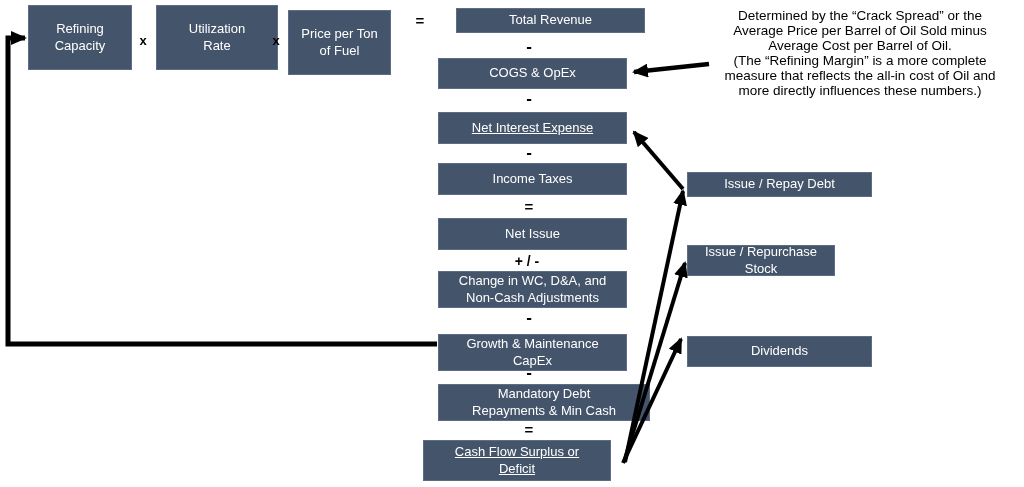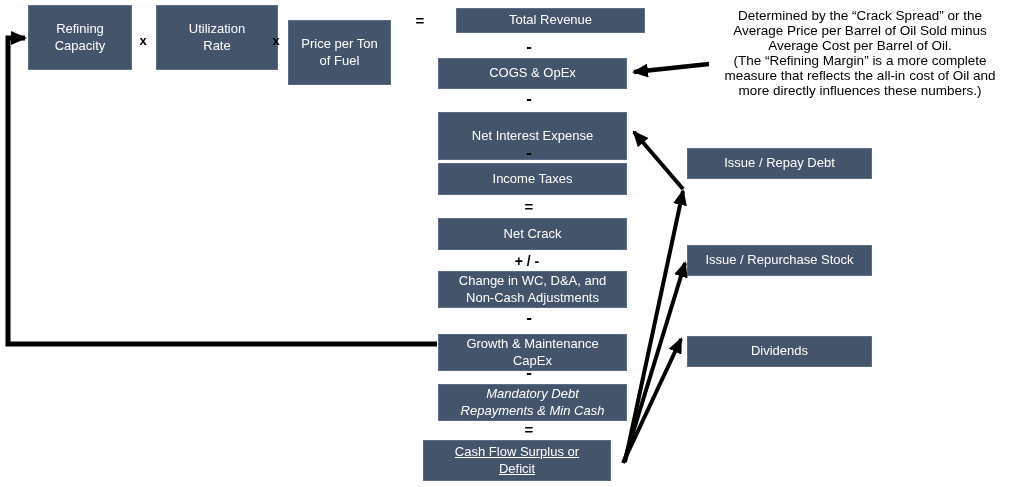--- a/index.html
+++ b/index.html
@@ -63,48 +63,48 @@
 <body>
 
 <div id="canvas">
 
   <div class="box" style="left:28px;top:5px;width:104px;height:65px;">Refining
 Capacity</div>
   <div class="op op-x" style="left:118px;top:31px;">x</div>
   <div class="box" style="left:156px;top:5px;width:122px;height:65px;">Utilization
 Rate</div>
   <div class="op op-x" style="left:251px;top:31px;">x</div>
-  <div class="box" style="left:288px;top:20px;width:103px;height:65px;">Price per Ton
+  <div class="box" style="left:288px;top:10px;width:103px;height:65px;">Price per Ton
 of Fuel</div>
   <div class="op op-eq" style="left:395px;top:11px;">=</div>
 
   <div class="box" style="left:456px;top:8px;width:189px;height:25px;">Total Revenue</div>
   <div class="op op-minus" style="left:504px;top:37px;">-</div>
   <div class="box" style="left:438px;top:58px;width:189px;height:31px;">COGS &amp; OpEx</div>
   <div class="op op-minus" style="left:504px;top:89px;">-</div>
-  <div class="box" style="left:438px;top:112px;width:189px;height:48px;">Net Interest Expense</div>
+  <div class="box" style="left:438px;top:112px;width:189px;height:32px;text-decoration:underline;">Net Interest Expense</div>
   <div class="op op-minus" style="left:504px;top:143px;">-</div>
   <div class="box" style="left:438px;top:163px;width:189px;height:32px;">Income Taxes</div>
   <div class="op op-eq" style="left:504px;top:197px;">=</div>
-  <div class="box" style="left:438px;top:218px;width:189px;height:32px;">Net Crack</div>
+  <div class="box" style="left:438px;top:218px;width:189px;height:32px;">Net Issue</div>
   <div class="op op-pm" style="left:502px;top:251px;">+ / -</div>
   <div class="box" style="left:438px;top:271px;width:189px;height:37px;">Change in WC, D&amp;A, and
 Non-Cash Adjustments</div>
   <div class="op op-minus" style="left:504px;top:308px;">-</div>
   <div class="box" style="left:438px;top:334px;width:189px;height:37px;">Growth &amp; Maintenance
 CapEx</div>
   <div class="op op-minus" style="left:504px;top:363px;">-</div>
-  <div class="box" style="left:438px;top:384px;width:189px;height:37px;font-style:italic;">Mandatory Debt
+  <div class="box" style="left:438px;top:384px;width:212px;height:37px;">Mandatory Debt
 Repayments &amp; Min Cash</div>
   <div class="op op-eq" style="left:504px;top:420px;">=</div>
   <div class="box" style="left:423px;top:440px;width:188px;height:41px;text-decoration:underline;">Cash Flow Surplus or
 Deficit</div>
 
-  <div class="box" style="left:687px;top:148px;width:185px;height:31px;">Issue / Repay Debt</div>
-  <div class="box" style="left:687px;top:245px;width:185px;height:31px;">Issue / Repurchase Stock</div>
+  <div class="box" style="left:687px;top:172px;width:185px;height:25px;">Issue / Repay Debt</div>
+  <div class="box" style="left:687px;top:245px;width:148px;height:31px;">Issue / Repurchase Stock</div>
   <div class="box" style="left:687px;top:336px;width:185px;height:31px;">Dividends</div>
 
   <div class="annotation">Determined by the “Crack Spread” or the
 Average Price per Barrel of Oil Sold minus
 Average Cost per Barrel of Oil.
 (The “Refining Margin” is a more complete
 measure that reflects the all-in cost of Oil and
 more directly influences these numbers.)</div>
 
   <svg class="arrows" width="1024" height="487" viewBox="0 0 1024 487">

